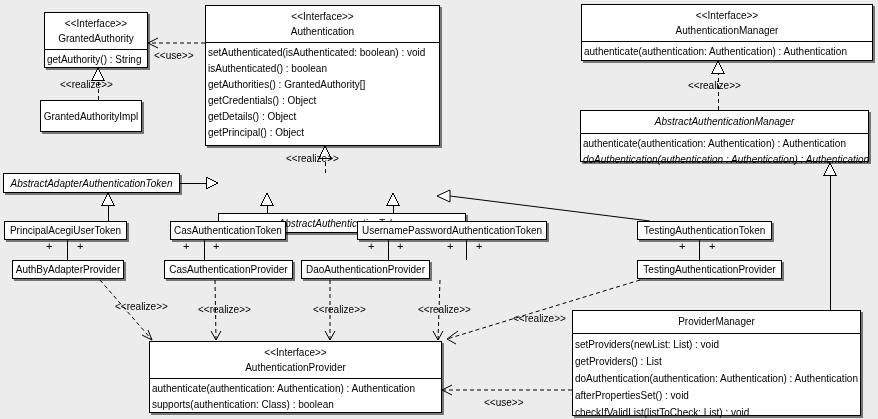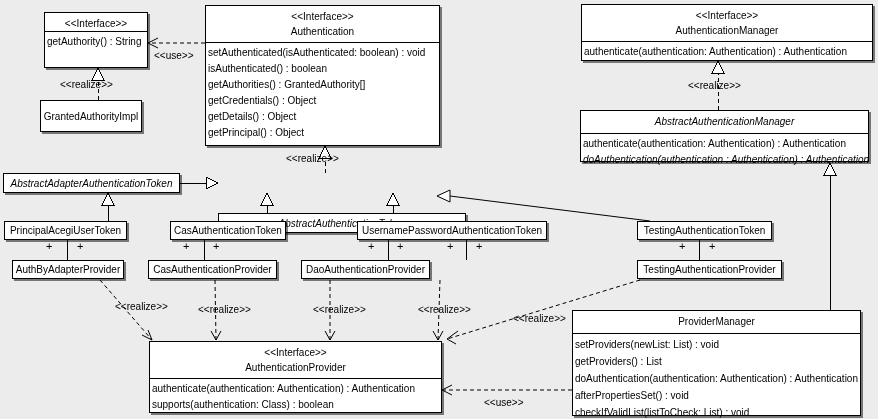--- a/index.html
+++ b/index.html
@@ -115,20 +115,21 @@
     </g>
     <g shape-rendering="auto">
       <line x1="572" y1="390" x2="444" y2="390" stroke-dasharray="4 3"></line>
       <path d="M442,390 L452,385 M442,390 L452,395"></path>
     </g>
   </svg>
 
   <div class="cls" style="left:44px;top:12px;width:104px;height:56px;">
     <div class="hd">
       <div class="st">&lt;&lt;Interface&gt;&gt;</div>
+      <div class="nm">GrantedAuthority</div>
     </div>
     <div class="bd">
       <div class="m">getAuthority() : String</div>
     </div>
   </div>
 
   <div class="cls single-box" style="left:40px;top:100px;width:102px;height:32px;">
     <span>GrantedAuthorityImpl</span>
   </div>
 
@@ -184,21 +185,21 @@
   <div class="cls single-box" style="left:357px;top:221px;width:190px;height:19px;">
     <span>UsernamePasswordAuthenticationToken</span>
   </div>
   <div class="cls single-box" style="left:637px;top:221px;width:135px;height:19px;">
     <span>TestingAuthenticationToken</span>
   </div>
 
   <div class="cls single-box" style="left:12px;top:260px;width:112px;height:19px;">
     <span>AuthByAdapterProvider</span>
   </div>
-  <div class="cls single-box" style="left:148px;top:260px;width:129px;height:19px;">
+  <div class="cls single-box" style="left:164px;top:260px;width:129px;height:19px;">
     <span>CasAuthenticationProvider</span>
   </div>
   <div class="cls single-box" style="left:301px;top:260px;width:129px;height:19px;text-align:center;">
     <span>DaoAuthenticationProvider</span>
   </div>
   <div class="cls single-box" style="left:637px;top:260px;width:145px;height:19px;">
     <span>TestingAuthenticationProvider</span>
   </div>
 
   <div class="cls" style="left:149px;top:341px;width:293px;height:72px;">

